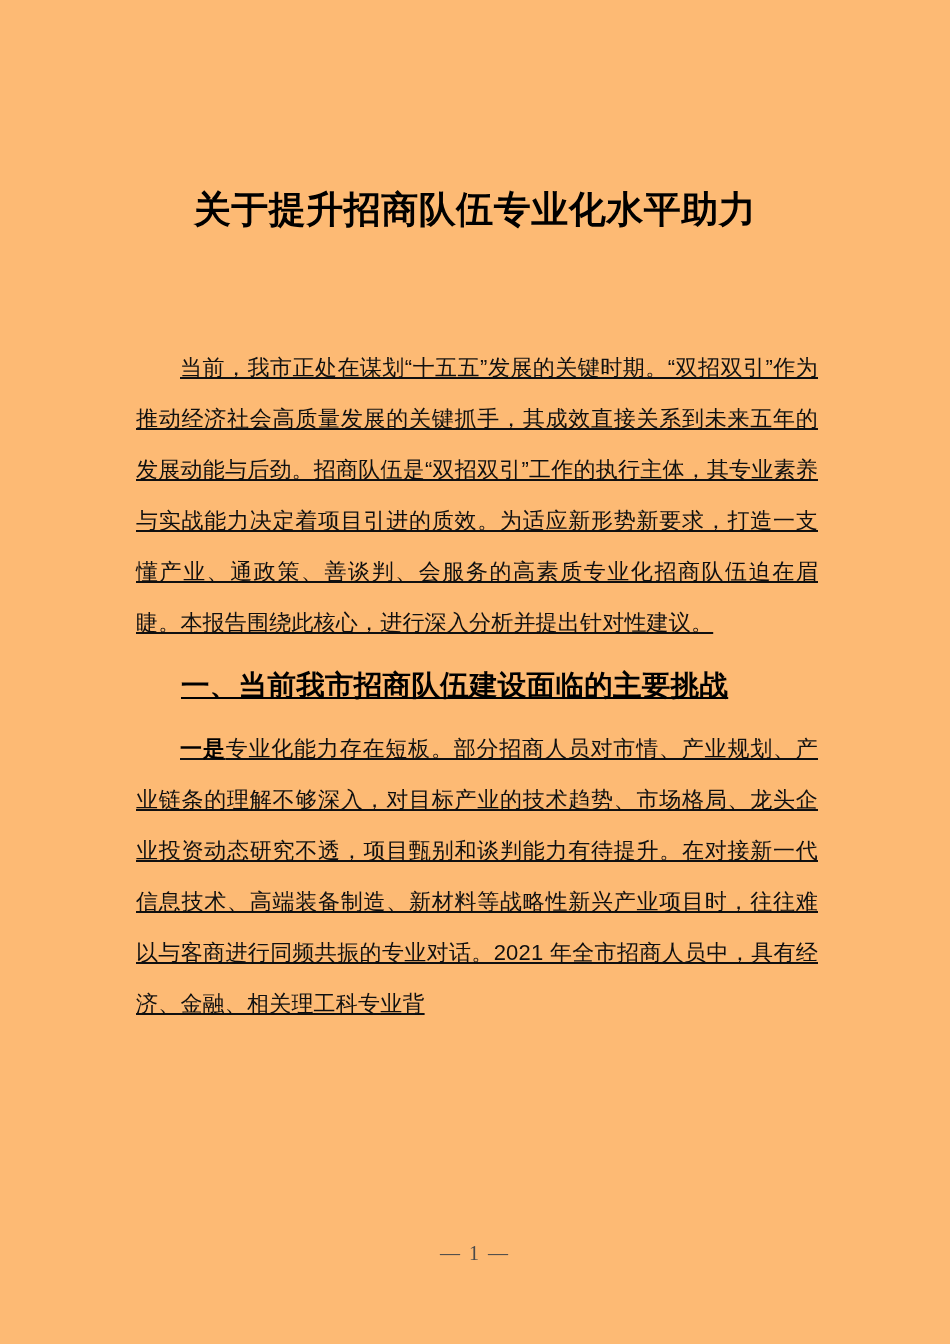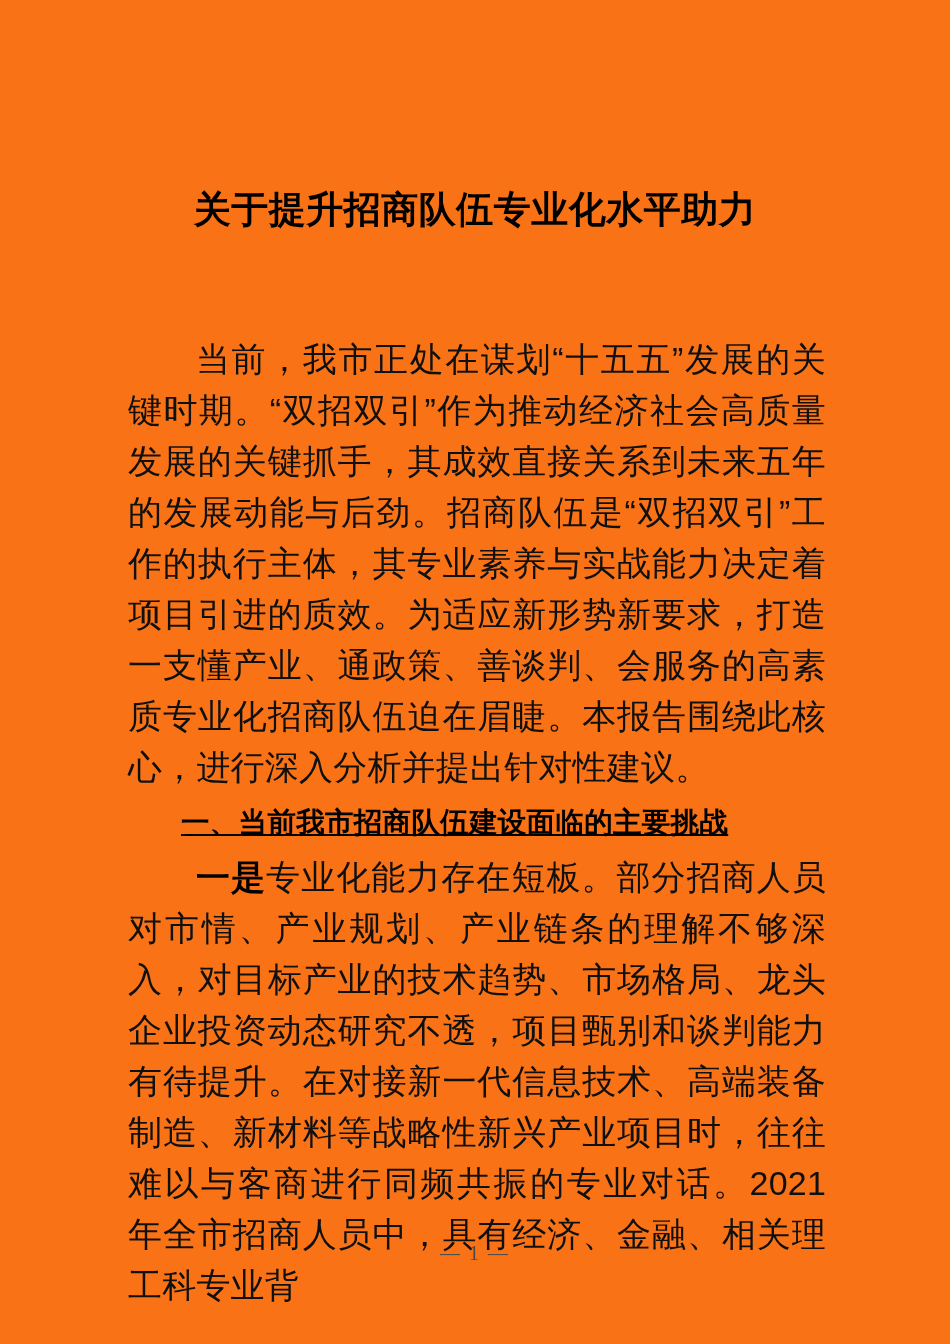--- a/index.html
+++ b/index.html
@@ -13,21 +13,21 @@
     position: relative;
     overflow: hidden;
     font-family: "Liberation Sans", "DejaVu Sans", sans-serif;
     color: #0d0d0d;
     -webkit-font-smoothing: antialiased;
   }
 
   .page {
     position: absolute;
     inset: 0;
-    background: #f97316;
+    background: #fdba74;
   }
 
   
   .doc-title {
     position: absolute;
     left: 0;
     right: 0;
     top: 183px;
     text-align: center;
     font-family: "Liberation Serif", "DejaVu Serif", serif;
@@ -49,29 +49,30 @@
 
   
   .body-col {
     position: absolute;
     left: 124px;
     top: 330px;
     width: 706px;
   }
 
   p.para {
-    margin: 4px;
-    font-size: 34px;
+    margin: 12px;
+    font-size: 22px;
     line-height: 51px;
     text-align: justify;
     text-justify: inter-ideograph;
     text-indent: 2em;
     letter-spacing: 0.2px;
     color: #101010;
     font-weight: 400;
+    text-decoration: underline;
   }
 
   
   p.section-heading {
     margin: 0;
     font-size: 28.5px;
     line-height: 51px;
     text-indent: 2em;
     font-weight: bold;
     letter-spacing: 0.3px;

